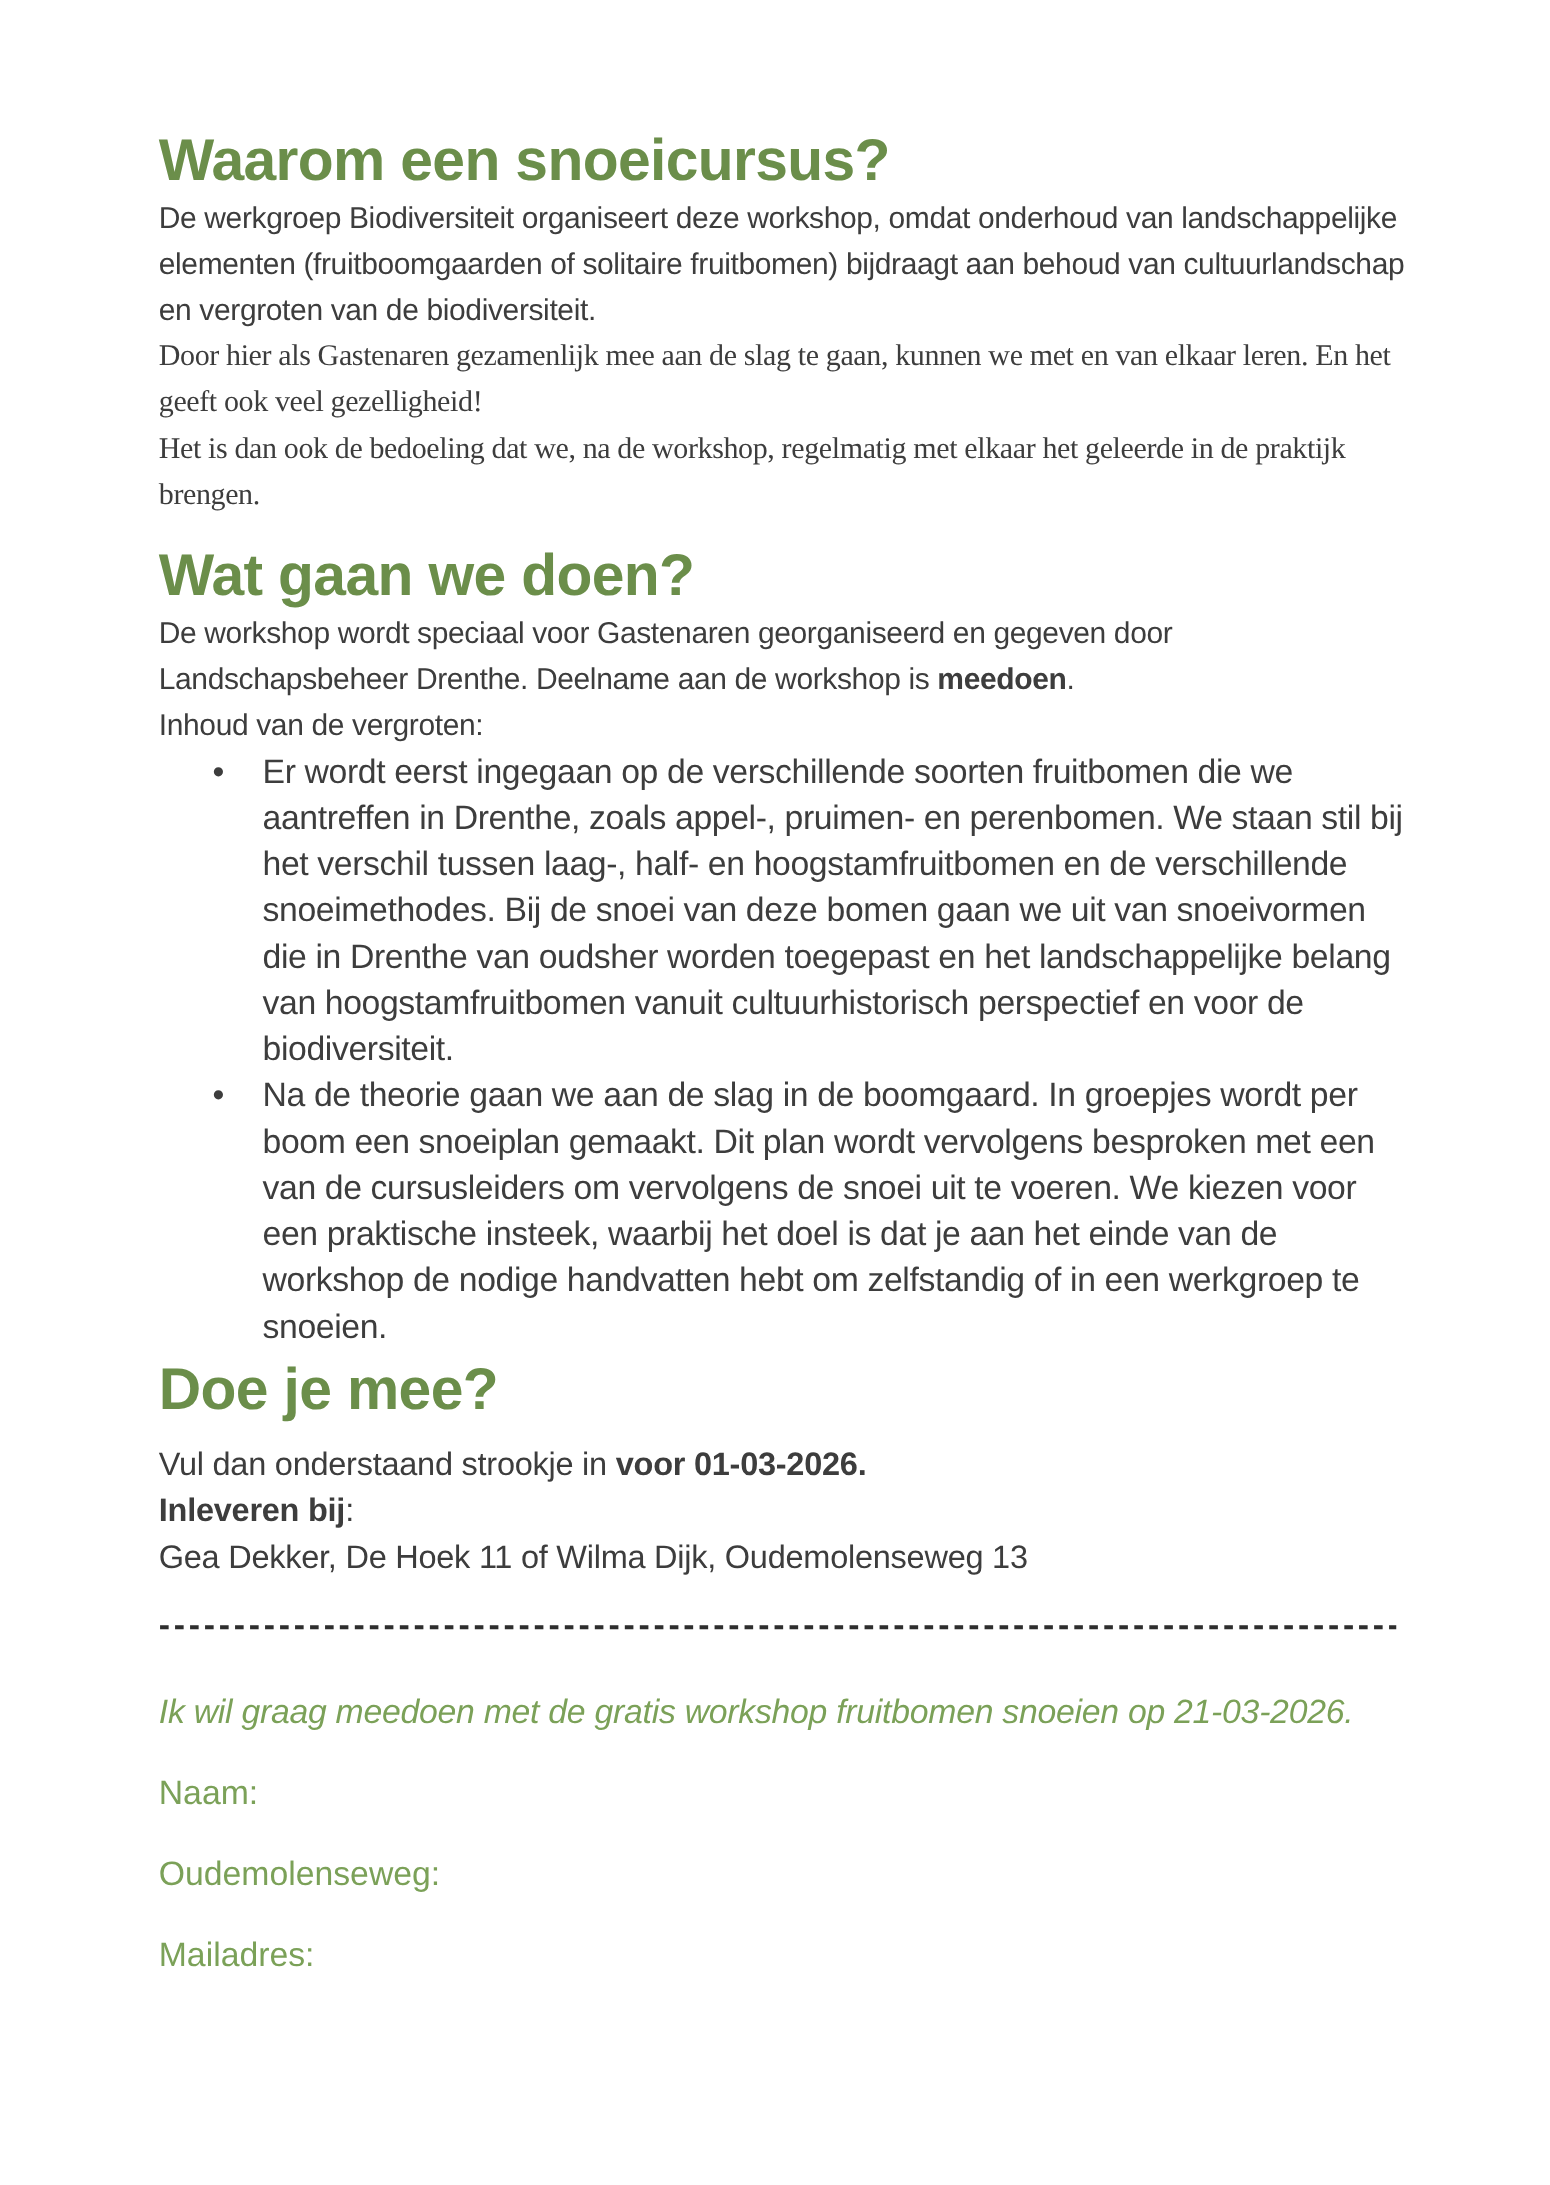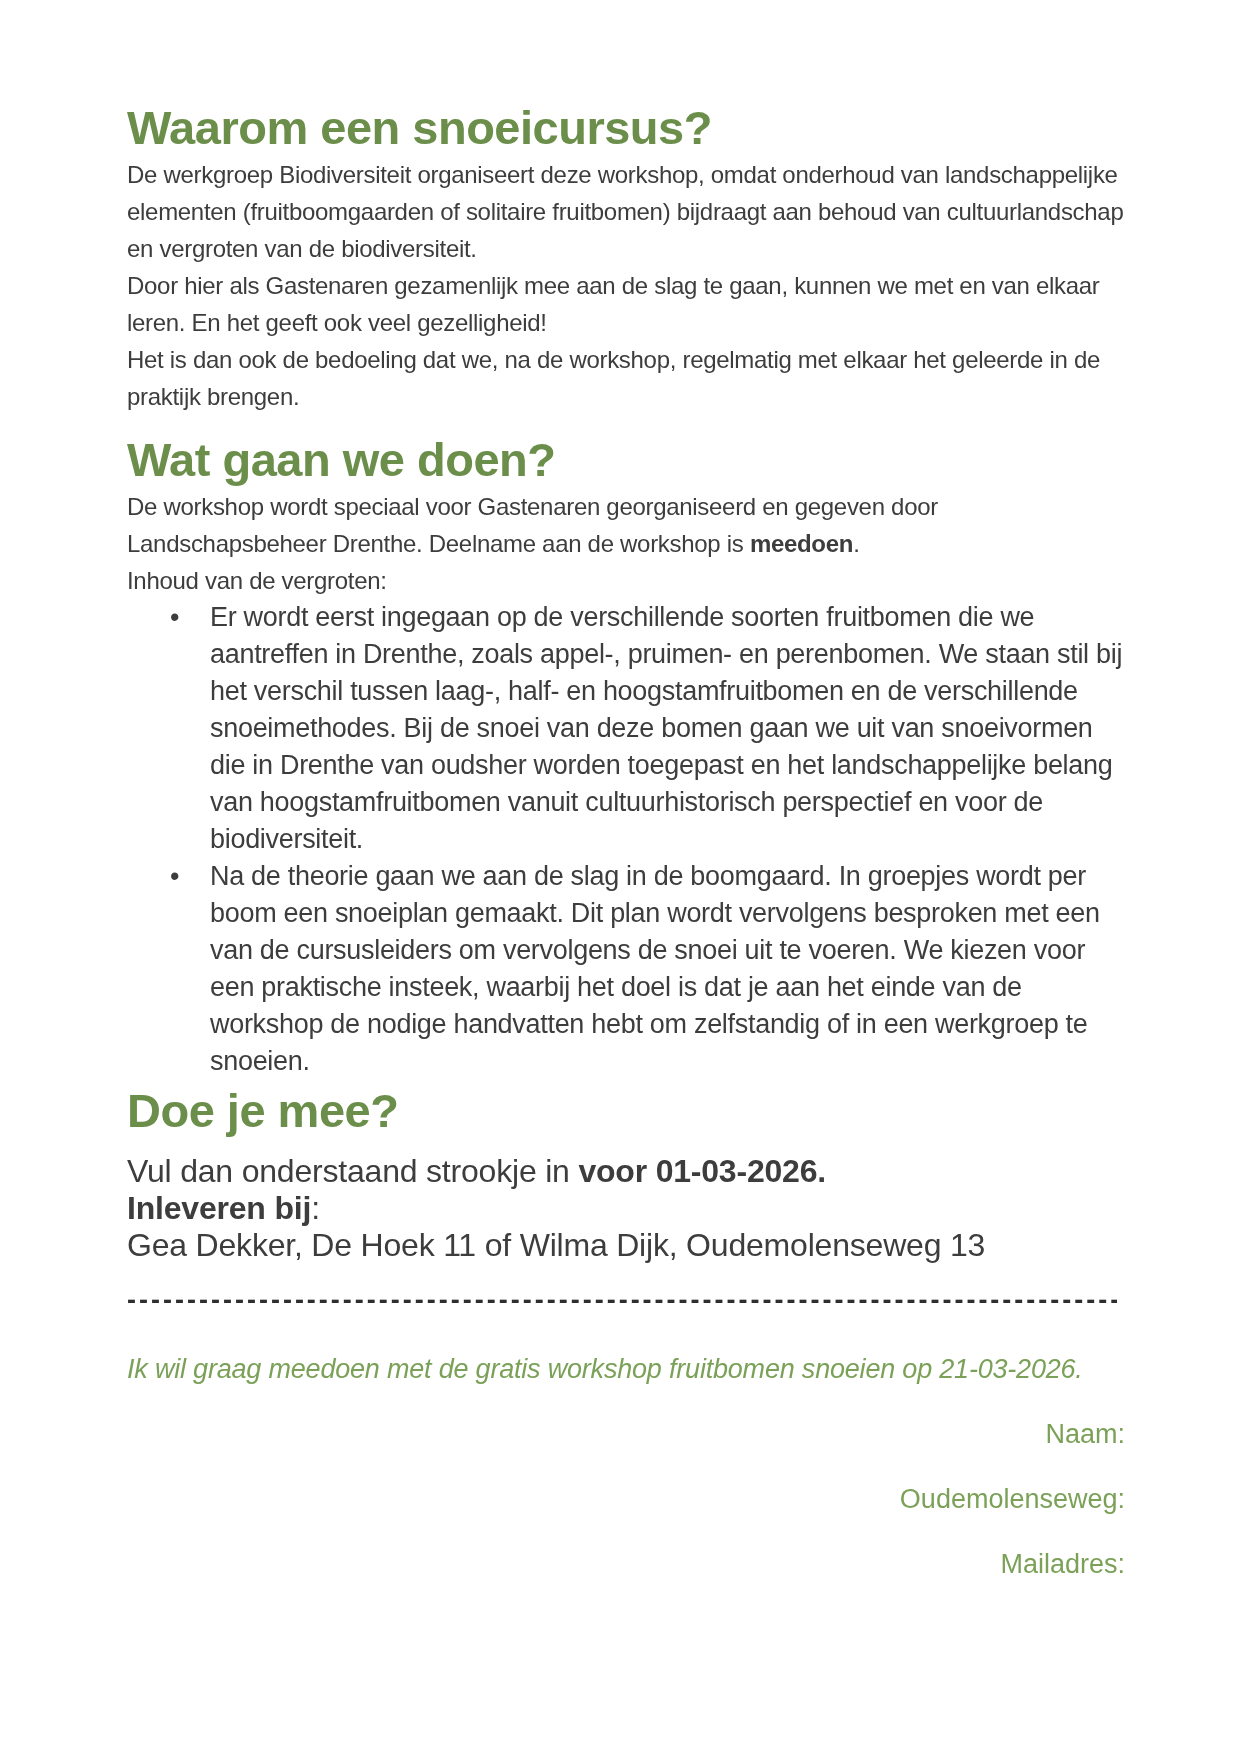--- a/index.html
+++ b/index.html
@@ -33,21 +33,21 @@
   .h-why  { margin: 0; }
   .h-what { margin-top: 16px; }
   .h-join { margin-top: 2px; }
   p.body {
     font-size: 24px;
     line-height: 37px;
     letter-spacing: -0.3px;
     margin: 0;
   }
   .para1 { margin-top: 33px; }
-  .para2 { margin-top: 26px; }
+  .para2 { margin-top: 26px; font-family: Liberation Serif, serif; }
   .para3 { margin-top: 24px; }
   .list-intro { margin-top: 26px; }
   ul.workshop-list {
     list-style: none;
     margin: 0;
     padding: 0;
   }
   ul.workshop-list li {
     position: relative;
     padding-left: 83px;
@@ -61,21 +61,21 @@
     left: 43px;
     top: 0;
     font-size: 27px;
     line-height: 37px;
     color: #3d3d3d;
   }
   .join-block {
     margin-top: 14px;
   }
   .join-line {
-    font-size: 32px;
+    font-size: 26px;
     line-height: 37px;
     letter-spacing: -0.2px;
     margin: 0;
   }
   strong { font-weight: 700; }
   .cutline {
     margin-top: 18px;
     width: 990px;
     height: 37px;
     line-height: 37px;
@@ -93,21 +93,20 @@
     letter-spacing: -0.2px;
     color: #7ba158;
     margin-bottom: 0;
     font-style: italic;
   }
   .slip-field {
     margin-top: 28px;
     font-size: 27px;
     line-height: 37px;
     color: #7ba158;
-    text-align: right;
   }
 </style>
 </head>
 <body>
 
 <div class="page">
 
   <h1 class="h-why">Waarom een snoeicursus?</h1>
 
   <p class="body para1">De werkgroep Biodiversiteit organiseert deze workshop, omdat onderhoud van landschappelijke elementen (fruitboomgaarden of solitaire fruitbomen) bijdraagt aan behoud van cultuurlandschap en vergroten van de biodiversiteit.</p>

